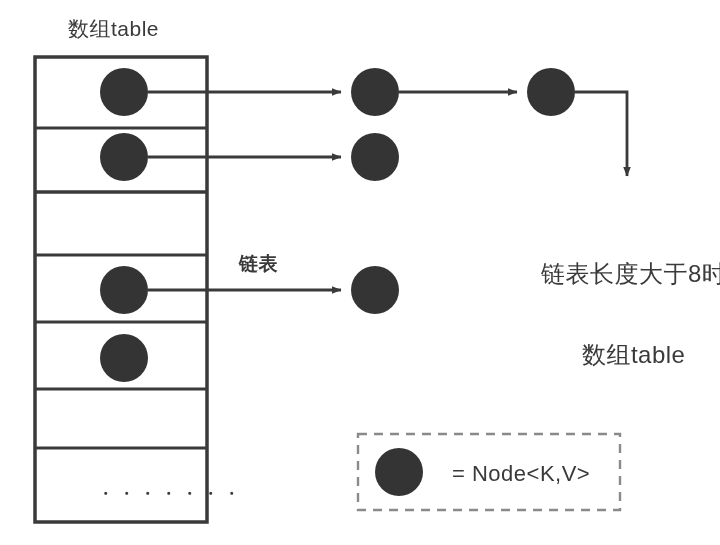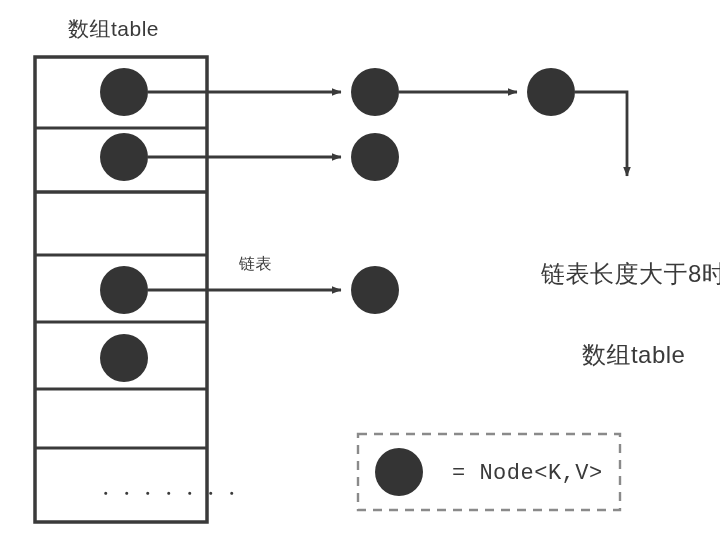--- a/index.html
+++ b/index.html
@@ -36,37 +36,37 @@
   #title-text {
     left: 68px;
     top: 16px;
     font-size: 21px;
     line-height: 26px;
     text-align: right;
   }
   #linkedlist-label {
     left: 239px;
     top: 252px;
-    font-size: 16px;
+    font-size: 19px;
     line-height: 24px;
+    font-weight: bold;
   }
   #treeify-note {
     left: 541px;
     top: 206px;
     font-size: 24px;
     line-height: 27px;
     text-align: center;
   }
   #legend-equals {
     left: 452px;
     top: 461px;
     font-size: 22px;
     line-height: 26px;
     color: #3a3a3a;
-    font-family: Liberation Mono, monospace;
   }
   #table-dots {
     left: 96px;
     top: 481px;
     font-size: 19px;
     letter-spacing: 2px;
     color: #3a3a3a;
   }
 </style>
 </head>

